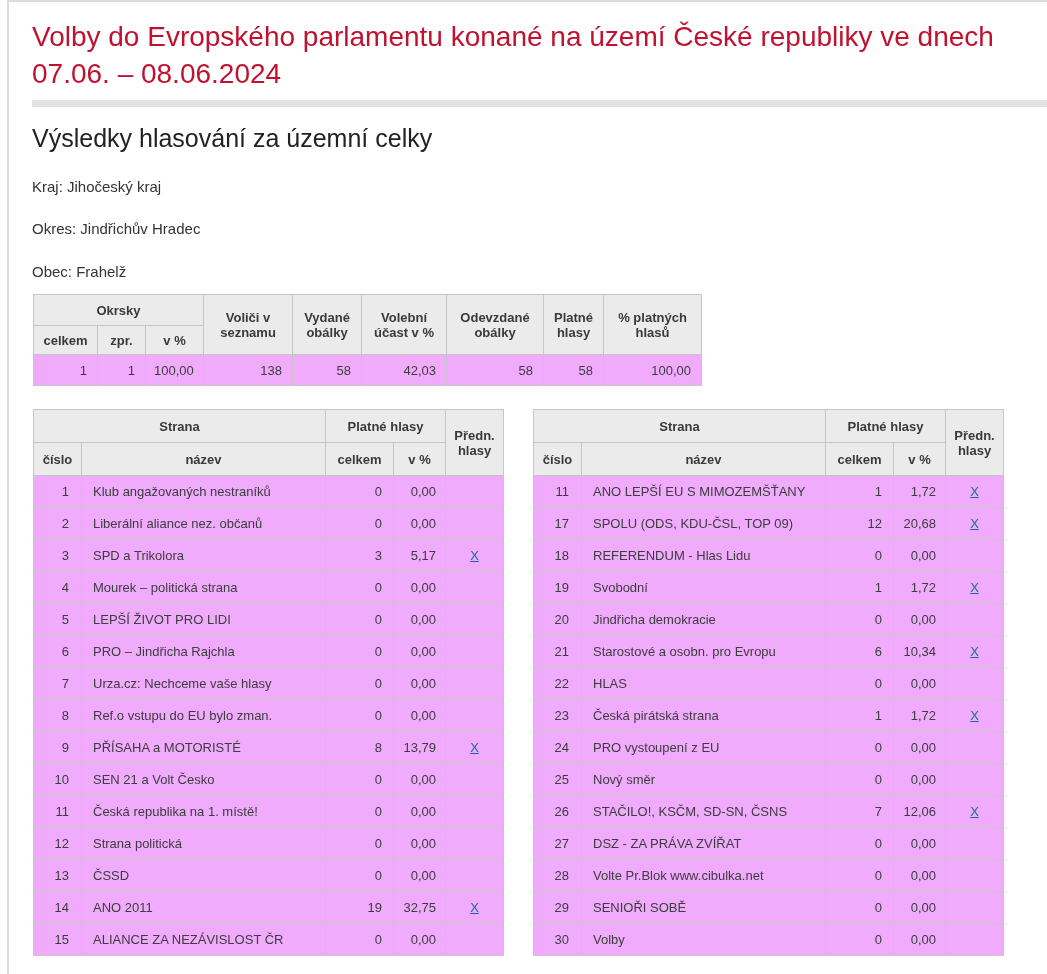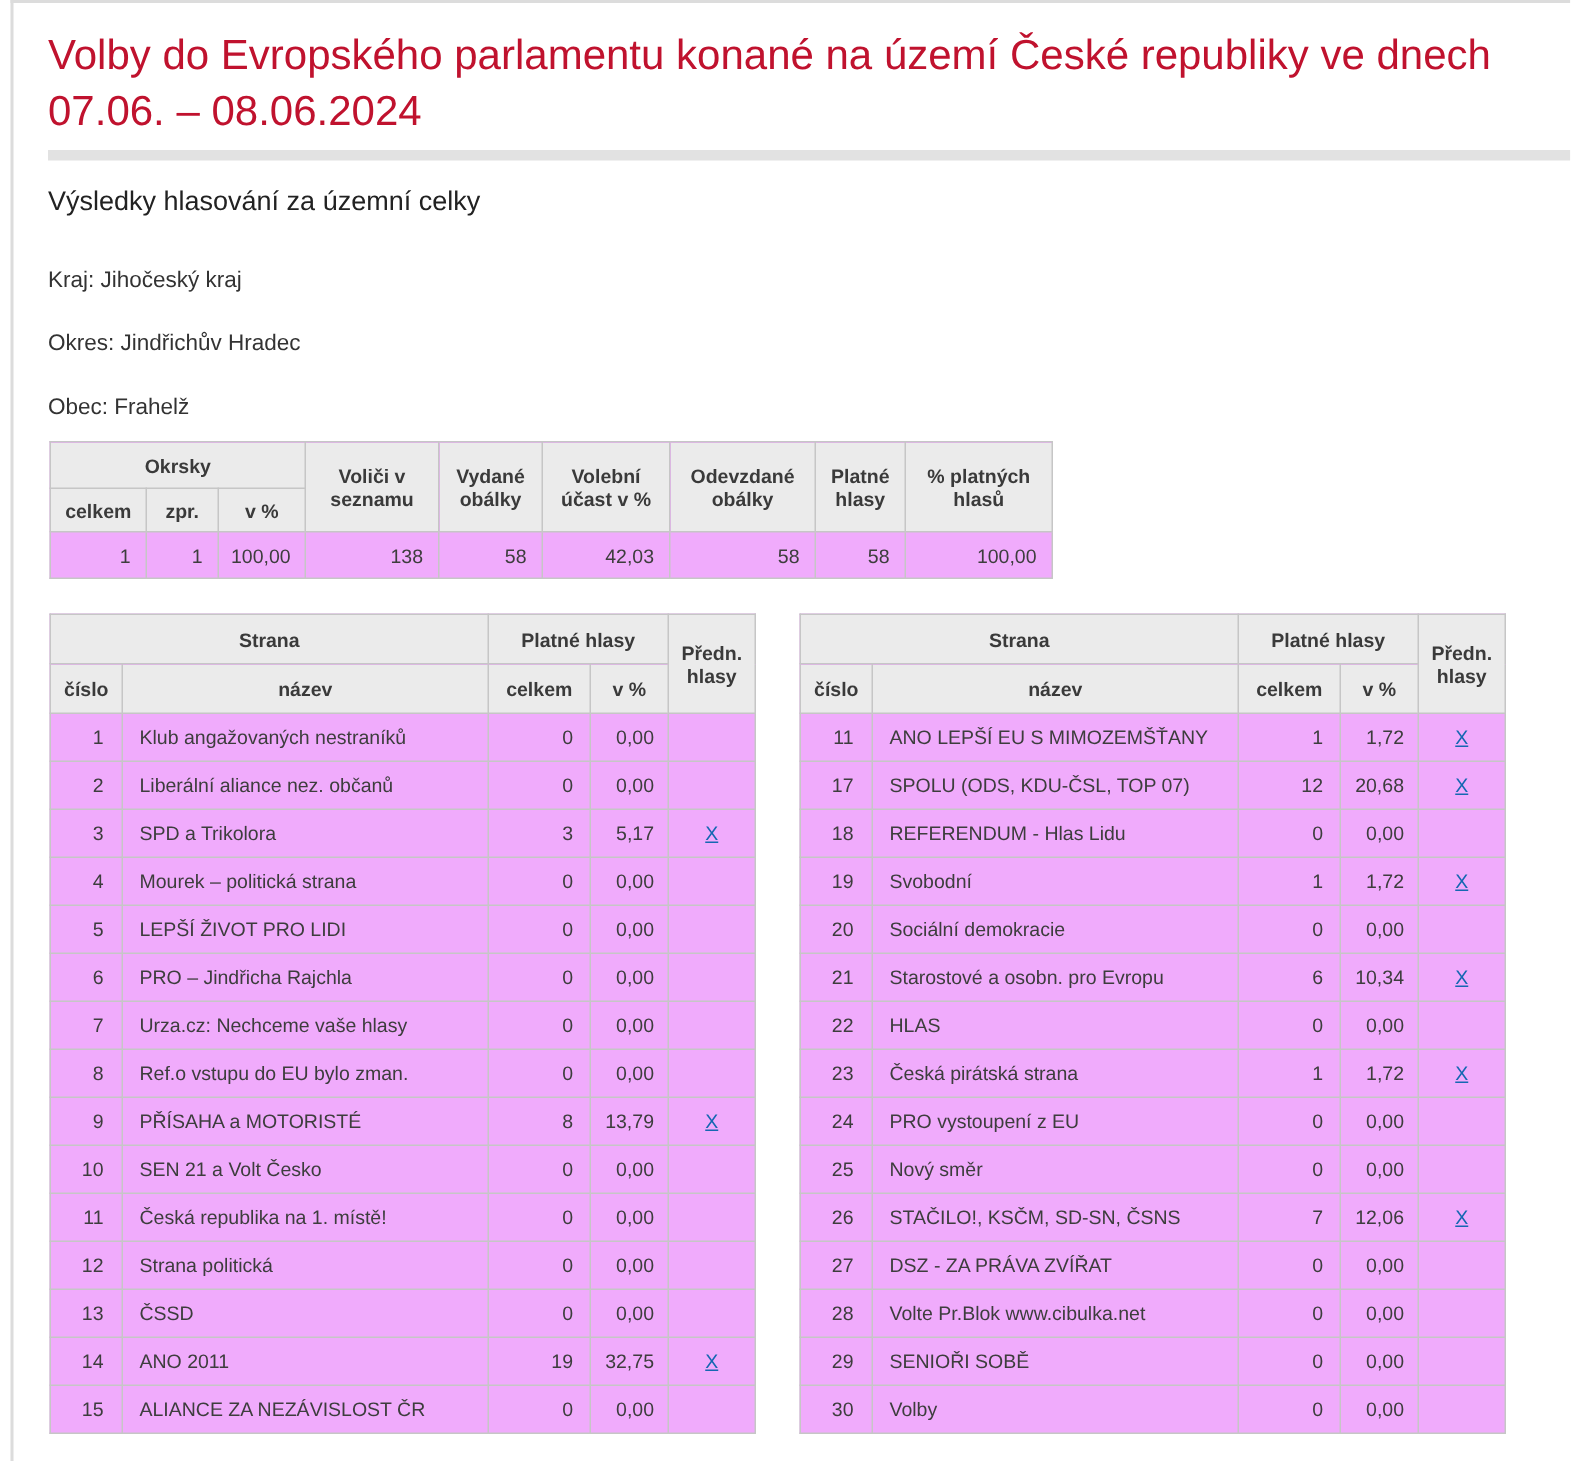--- a/index.html
+++ b/index.html
@@ -17,21 +17,21 @@
   body{font-family:"Liberation Sans","DejaVu Sans",sans-serif;color:var(--text);}
   .page{position:relative;width:1047px;height:974px;background:#fff;overflow:hidden;}
 
   .frame-top{position:absolute;left:7px;top:0;width:1040px;height:2px;background:var(--frame);}
   .frame-left{position:absolute;left:7px;top:0;width:2px;height:974px;background:var(--frame);}
 
   .title{position:absolute;left:32px;top:18px;width:975px;margin:0;
          font-size:28px;font-weight:400;line-height:37px;color:var(--title);}
   .divider{position:absolute;left:32px;top:100px;width:1015px;height:7px;background:var(--divider);}
 
-  .subtitle{position:absolute;left:32px;top:124px;margin:0;font-size:18px;font-weight:400;color:#222;}
+  .subtitle{position:absolute;left:32px;top:124px;margin:0;font-size:25px;font-weight:400;color:#222;}
   .geo{position:absolute;left:32px;margin:0;font-size:15px;color:#333;}
   .geo.kraj{top:178px;}
   .geo.okres{top:220px;}
   .geo.obec{top:263px;}
 
   table{border-collapse:collapse;table-layout:fixed;font-size:13px;color:var(--text);
         border:1px solid var(--bout);background:#f0abfc;}
   th,td{border:1px solid var(--bin);overflow:hidden;white-space:normal;}
   th{background:var(--thbg);font-weight:700;text-align:center;color:#3a3a3a;
      padding:3px 5px;line-height:15px;vertical-align:middle;}
@@ -268,42 +268,42 @@
     <tbody id="party-body-right">
         <tr>
           <td class="num">11</td>
           <td class="name">ANO LEPŠÍ EU S MIMOZEMŠŤANY</td>
           <td class="total">1</td>
           <td class="pct">1,72</td>
           <td class="pref"><a href="#">X</a></td>
         </tr>
         <tr>
           <td class="num">17</td>
-          <td class="name">SPOLU (ODS, KDU-ČSL, TOP 07)</td>
+          <td class="name">SPOLU (ODS, KDU-ČSL, TOP 09)</td>
           <td class="total">12</td>
           <td class="pct">20,68</td>
           <td class="pref"><a href="#">X</a></td>
         </tr>
         <tr>
           <td class="num">18</td>
           <td class="name">REFERENDUM - Hlas Lidu</td>
           <td class="total">0</td>
           <td class="pct">0,00</td>
           <td class="pref"></td>
         </tr>
         <tr>
           <td class="num">19</td>
           <td class="name">Svobodní</td>
           <td class="total">1</td>
           <td class="pct">1,72</td>
           <td class="pref"><a href="#">X</a></td>
         </tr>
         <tr>
           <td class="num">20</td>
-          <td class="name">Sociální demokracie</td>
+          <td class="name">Jindřicha demokracie</td>
           <td class="total">0</td>
           <td class="pct">0,00</td>
           <td class="pref"></td>
         </tr>
         <tr>
           <td class="num">21</td>
           <td class="name">Starostové a osobn. pro Evropu</td>
           <td class="total">6</td>
           <td class="pct">10,34</td>
           <td class="pref"><a href="#">X</a></td>

